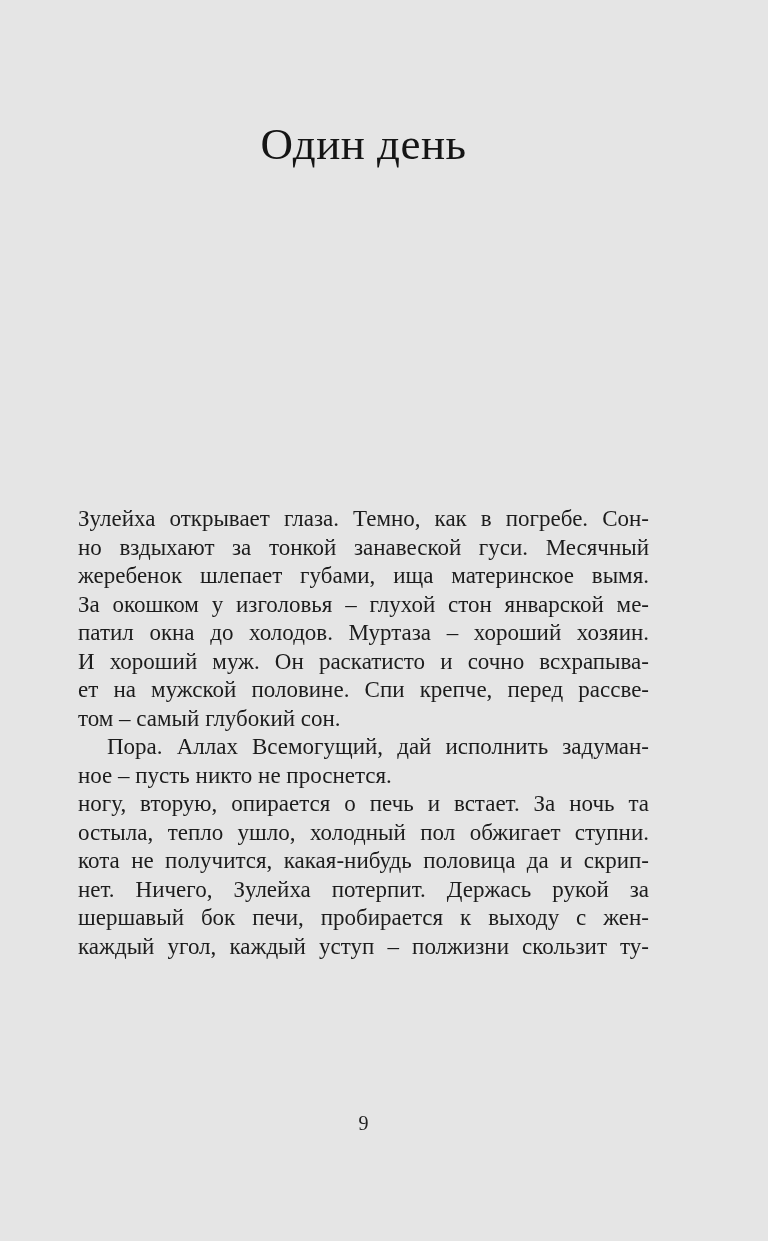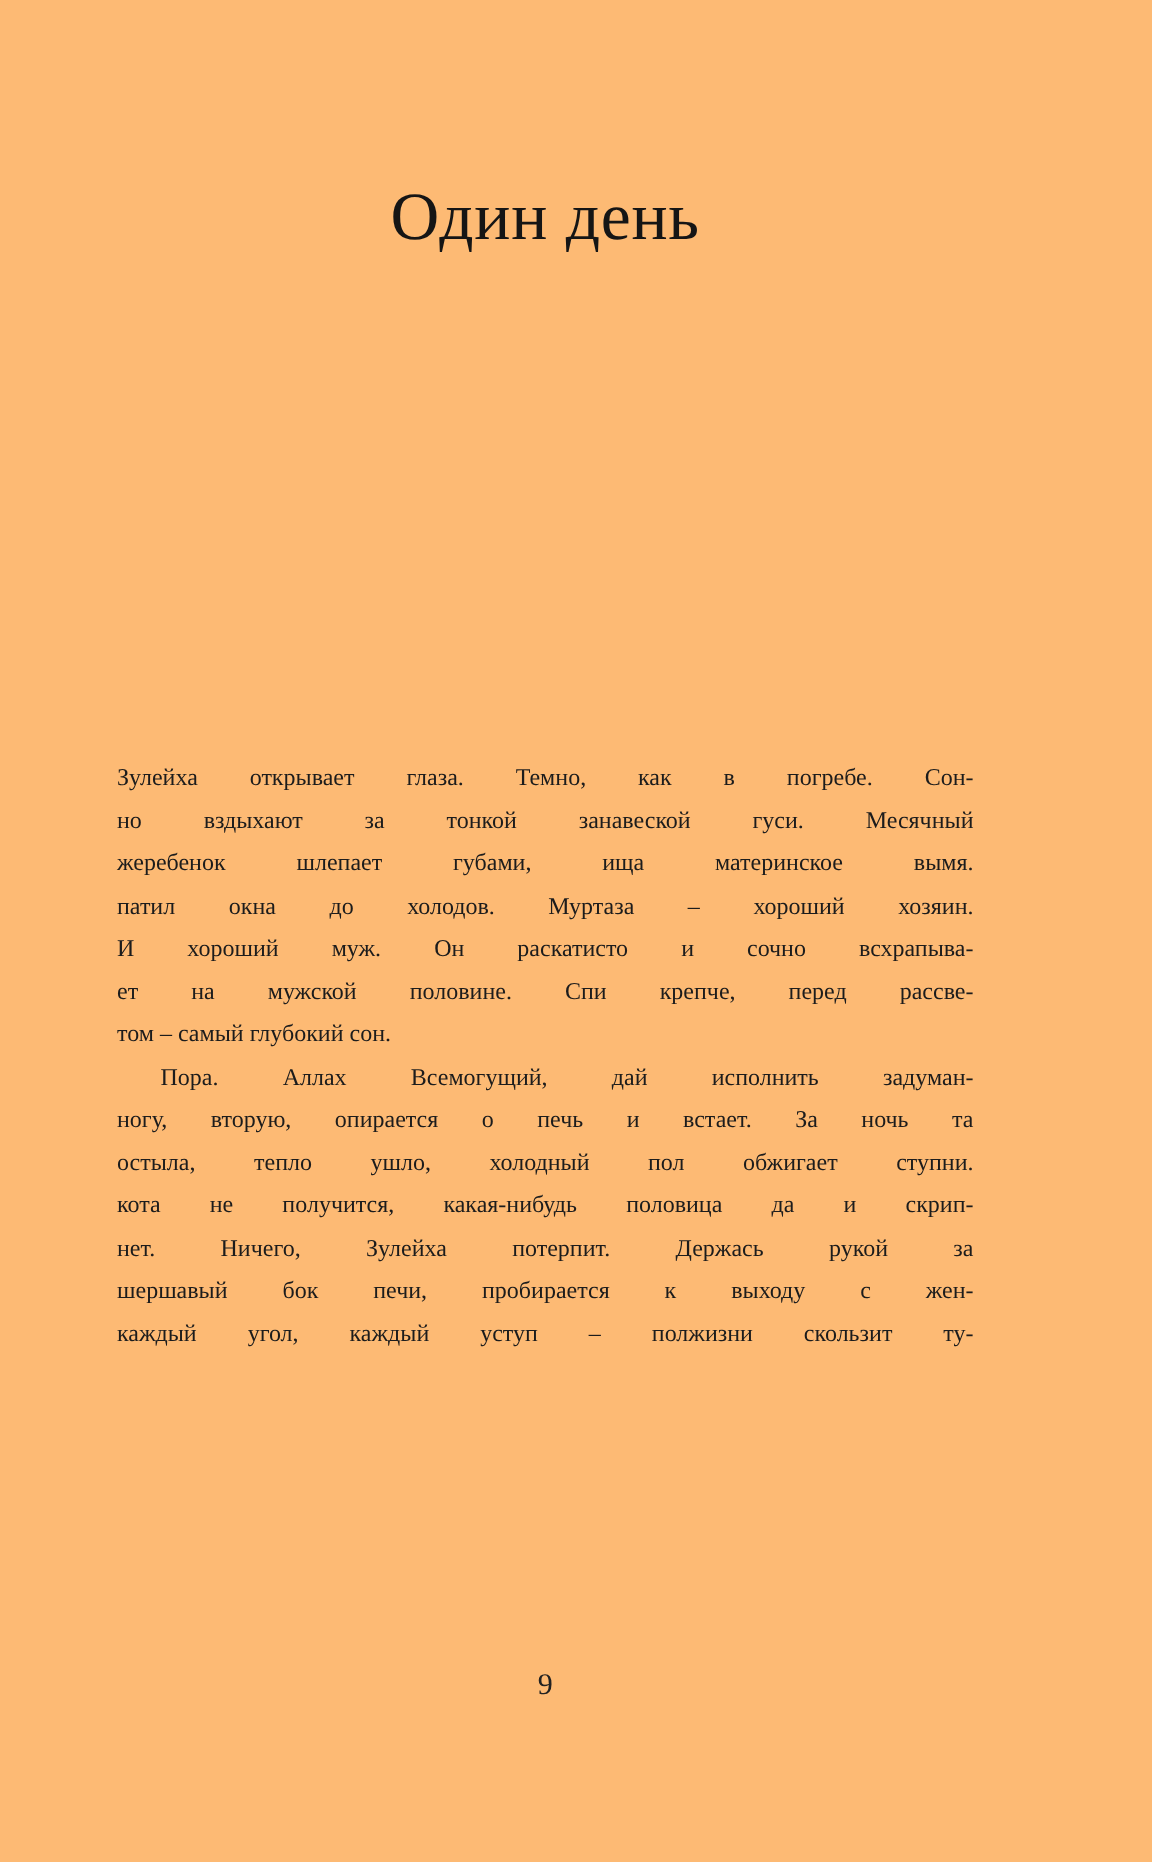--- a/index.html
+++ b/index.html
@@ -4,21 +4,21 @@
 <style>
   html, body {
     margin: 0;
     padding: 0;
     background: #ffffff;
   }
   .page {
     position: relative;
     width: 768px;
     height: 1241px;
-    background: #fdba74;
+    background: #e5e5e5;
     color: #1c1c1c;
     font-family: "Liberation Serif", "DejaVu Serif", serif;
     overflow: hidden;
   }
   .content {
     position: absolute;
     left: 78px;
     top: 0;
     width: 571px;
   }
@@ -27,21 +27,21 @@
     margin-top: 116px;
     font-size: 45px;
     font-weight: 400;
     line-height: 1.25;
     text-align: center;
     letter-spacing: 0.5px;
     color: #151515;
   }
   .body-text {
     margin-top: 333px;
-    font-size: 16px;
+    font-size: 23px;
     line-height: 28.5px;
     color: #1c1c1c;
   }
   .line {
     text-align: justify;
     text-align-last: justify;
     white-space: normal;
   }
   .line.first {
     text-indent: 29px;
@@ -62,25 +62,27 @@
 </head>
 <body>
 
 <div class="page">
   <div class="content">
     <h1 class="chapter-title">Один день</h1>
     <div class="body-text">
       <div class="line">Зулейха открывает глаза. Темно, как в погребе. Сон-</div>
       <div class="line">но вздыхают за тонкой занавеской гуси. Месячный</div>
       <div class="line">жеребенок шлепает губами, ища материнское вымя.</div>
+      <div class="line">За окошком у изголовья – глухой стон январской ме-</div>
       <div class="line">патил окна до холодов. Муртаза – хороший хозяин.</div>
       <div class="line">И хороший муж. Он раскатисто и сочно всхрапыва-</div>
       <div class="line">ет на мужской половине. Спи крепче, перед рассве-</div>
       <div class="line last">том – самый глубокий сон.</div>
       <div class="line first">Пора. Аллах Всемогущий, дай исполнить задуман-</div>
+      <div class="line last">ное – пусть никто не проснется.</div>
       <div class="line">ногу, вторую, опирается о печь и встает. За ночь та</div>
       <div class="line">остыла, тепло ушло, холодный пол обжигает ступни.</div>
       <div class="line">кота не получится, какая-нибудь половица да и скрип-</div>
       <div class="line">нет. Ничего, Зулейха потерпит. Держась рукой за</div>
       <div class="line">шершавый бок печи, пробирается к выходу с жен-</div>
       <div class="line">каждый угол, каждый уступ – полжизни скользит ту-</div>
     </div>
   </div>
   <div class="folio">9</div>
 </div>

